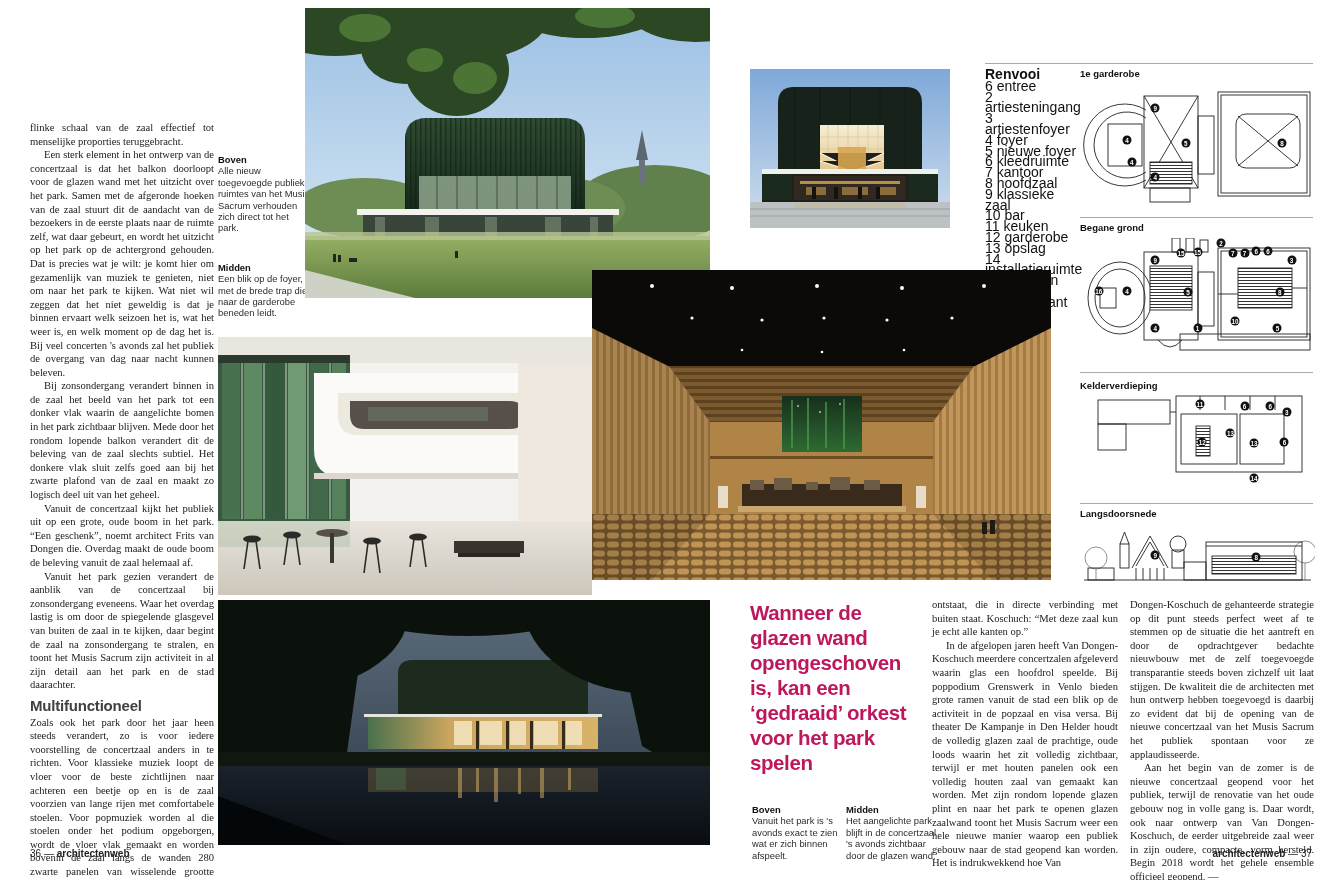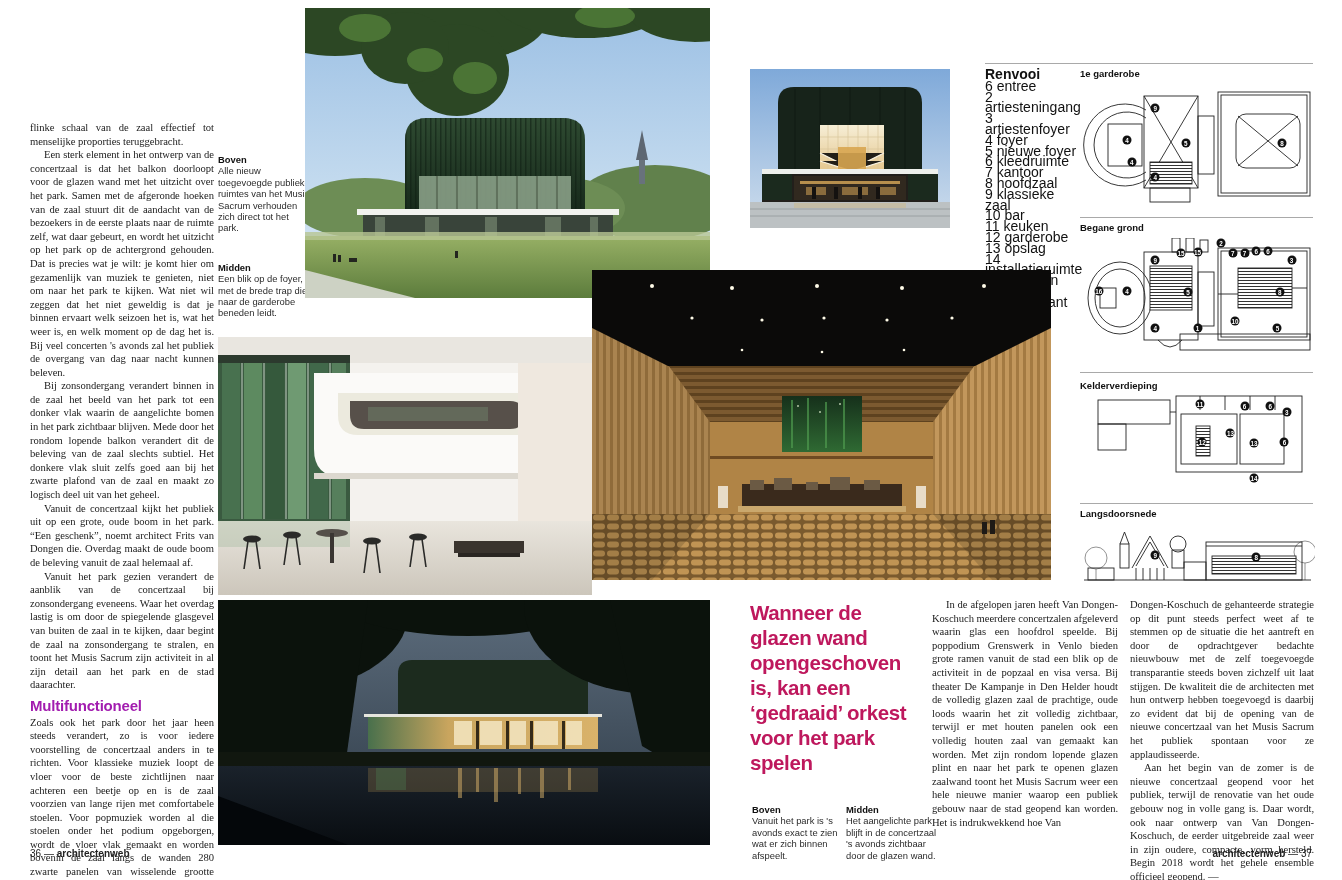--- a/index.html
+++ b/index.html
@@ -8,21 +8,21 @@
   figure{margin:0;}
   
   .ph{position:absolute;overflow:hidden;}
   .ph svg{display:block;}
   
   .article{position:absolute;color:#1b1b1b;font-family:"Liberation Serif",serif;
            font-size:10.6px;line-height:13.6px;text-align:justify;letter-spacing:-0.05px;}
   .article p{margin:0;}
   .article p.ind{text-indent:14px;font-family:Liberation Serif, serif;}
   .subhead{font-family:"Liberation Sans",sans-serif;font-weight:bold;font-size:15px;
-           margin:7px 0 3px 0 !important;letter-spacing:-0.2px;color:#a21caf;}
+           margin:7px 0 3px 0 !important;letter-spacing:-0.2px;color:#404040;}
   
   .caps{position:absolute;font-size:9.4px;line-height:11.4px;color:#2c2c2c;}
   .caps .cap{margin-bottom:12px;}
   .caps b{display:block;color:#111;margin-top:28px;}
   
   .legend{position:absolute;font-size:14px;line-height:10.8px;color:#111;}
   .legend .ttl{font-weight:bold;margin-bottom:1px;}
   .legend ol{list-style:none;margin:0;padding:0;}
   
   .rule{position:absolute;height:1px;background:#a9a9a9;}
@@ -598,20 +598,21 @@
 
   <h1 class="headline" style="left:750px;top:600px;width:200px">Wanneer de
 glazen wand
 opengeschoven
 is, kan een
 ‘gedraaid’ orkest
 voor het park
 spelen</h1>
 
   <div class="article" style="left:932px;top:598px;width:186px">
+    <p>ontstaat, die in directe verbinding met buiten staat. Koschuch: “Met deze zaal kun je echt alle kanten op.”</p>
     <p class="ind">In de afgelopen jaren heeft Van Dongen-Koschuch meerdere concertzalen afgeleverd waarin glas een hoofdrol speelde. Bij poppodium Grenswerk in Venlo bieden grote ramen vanuit de stad een blik op de activiteit in de popzaal en visa versa. Bij theater De Kampanje in Den Helder houdt de volledig glazen zaal de prachtige, oude loods waarin het zit volledig zichtbaar, terwijl er met houten panelen ook een volledig houten zaal van gemaakt kan worden. Met zijn rondom lopende glazen plint en naar het park te openen glazen zaalwand toont het Musis Sacrum weer een hele nieuwe manier waarop een publiek gebouw naar de stad geopend kan worden. Het is indrukwekkend hoe Van</p>
   </div>
   <div class="article" style="left:1130px;top:598px;width:184px">
     <p>Dongen-Koschuch de gehanteerde strategie op dit punt steeds perfect weet af te stemmen op de situatie die het aantreft en door de opdrachtgever bedachte nieuwbouw met de zelf toegevoegde transparantie steeds boven zichzelf uit laat stijgen. De kwaliteit die de architecten met hun ontwerp hebben toegevoegd is daarbij zo evident dat bij de opening van de nieuwe concertzaal van het Musis Sacrum het publiek spontaan voor ze applaudisseerde.</p>
     <p class="ind">Aan het begin van de zomer is de nieuwe concertzaal geopend voor het publiek, terwijl de renovatie van het oude gebouw nog in volle gang is. Daar wordt, ook naar ontwerp van Van Dongen-Koschuch, de eerder uitgebreide zaal weer in zijn oudere, compacte, vorm hersteld. Begin 2018 wordt het gehele ensemble officieel geopend. —</p>
   </div>
 
   <aside class="caps" style="left:752px;top:776px;width:88px">
     <div class="cap">
       <b>Boven</b>

